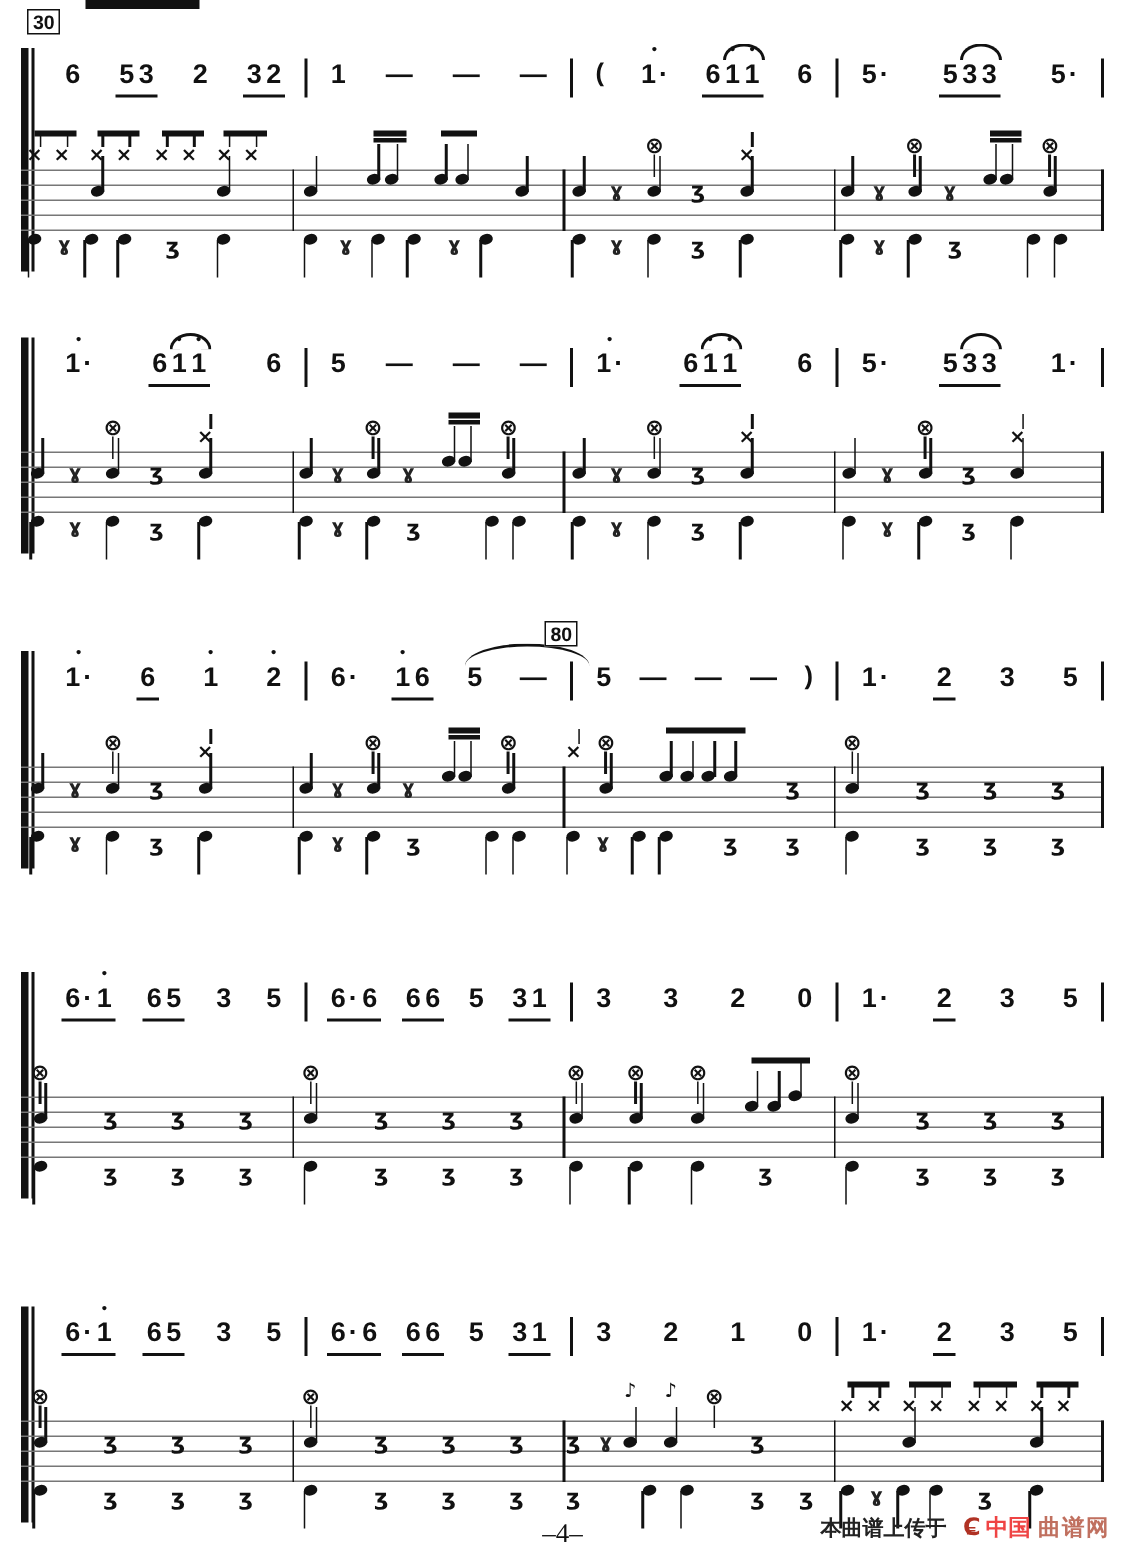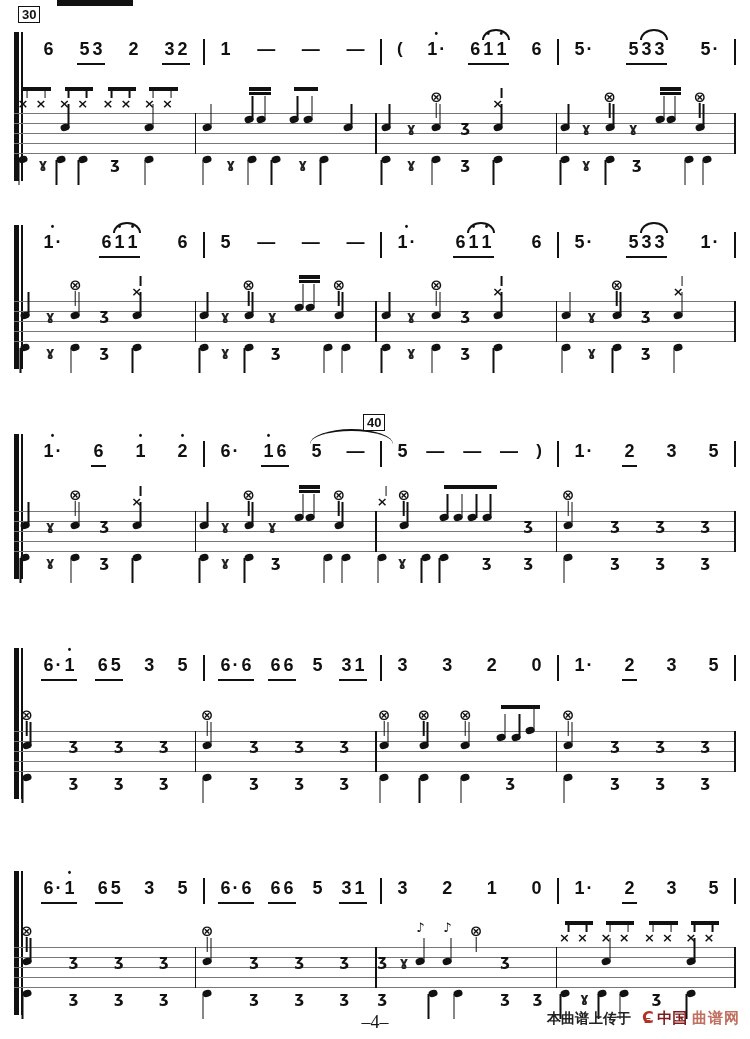--- a/index.html
+++ b/index.html
@@ -42,21 +42,21 @@
   .beam2{position:absolute;top:-21px;height:3px;background:#111;}
   
   .pageno{position:absolute;left:0;right:0;top:1012px;text-align:center;
           font-family:"Liberation Serif",serif;font-size:18px;}
   .wm{position:absolute;right:10px;top:1008px;font-size:14px;font-weight:bold;
       font-family:"DejaVu Sans",sans-serif;white-space:nowrap;}
   .wm .pre{color:#222;}
   .licon{display:inline-block;position:relative;margin:0 2px 0 6px;}
   .lc{color:#b03224;font-size:16px;font-weight:bold;}
   .lbars{color:#b03224;font-size:9px;margin-left:-10px;letter-spacing:-1px;}
-  .lsolid{color:#7f1d1d;font-size:15px;}
+  .lsolid{color:#ef4444;font-size:15px;}
   .loutline{color:#c0705f;font-size:15px;letter-spacing:1px;}
 </style>
 </head>
 <body>
 
 <div class="page">
   <div class="topfrag"></div>
   <div id="score">
       <div class="sysbar" style="left: 14px; top: 32px; width: 5px; height: 149px;"></div>
       <div class="sysbar" style="left: 21px; top: 32px; width: 2px; height: 149px;"></div>
@@ -563,21 +563,21 @@
           <span class="jgrp">
             <span class="jc">3</span>
           </span>
           <span class="jgrp">
             <span class="jc">5</span>
           </span>
         </div>
         <div class="jbar"></div>
       </div>
       <div class="slur" style="left: 310.02px; top: 429px; width: 83.03px;"></div>
-      <div class="mk" style="left: 363px; top: 414px;">40</div>
+      <div class="mk" style="left: 363px; top: 414px;">80</div>
       <div class="staff" style="top: 511px;">
         <div class="sl" style="top: 0px;"></div>
         <div class="sl" style="top: 10px;"></div>
         <div class="sl" style="top: 20px;"></div>
         <div class="sl" style="top: 30px;"></div>
         <div class="sl" style="top: 40px;"></div>
         <div class="bl" style="left: 25%;"></div>
         <div class="bl" style="left: 50%;"></div>
         <div class="bl" style="left: 75%;"></div>
         <div class="bl" style="left: calc(100% - 2px);"></div>

